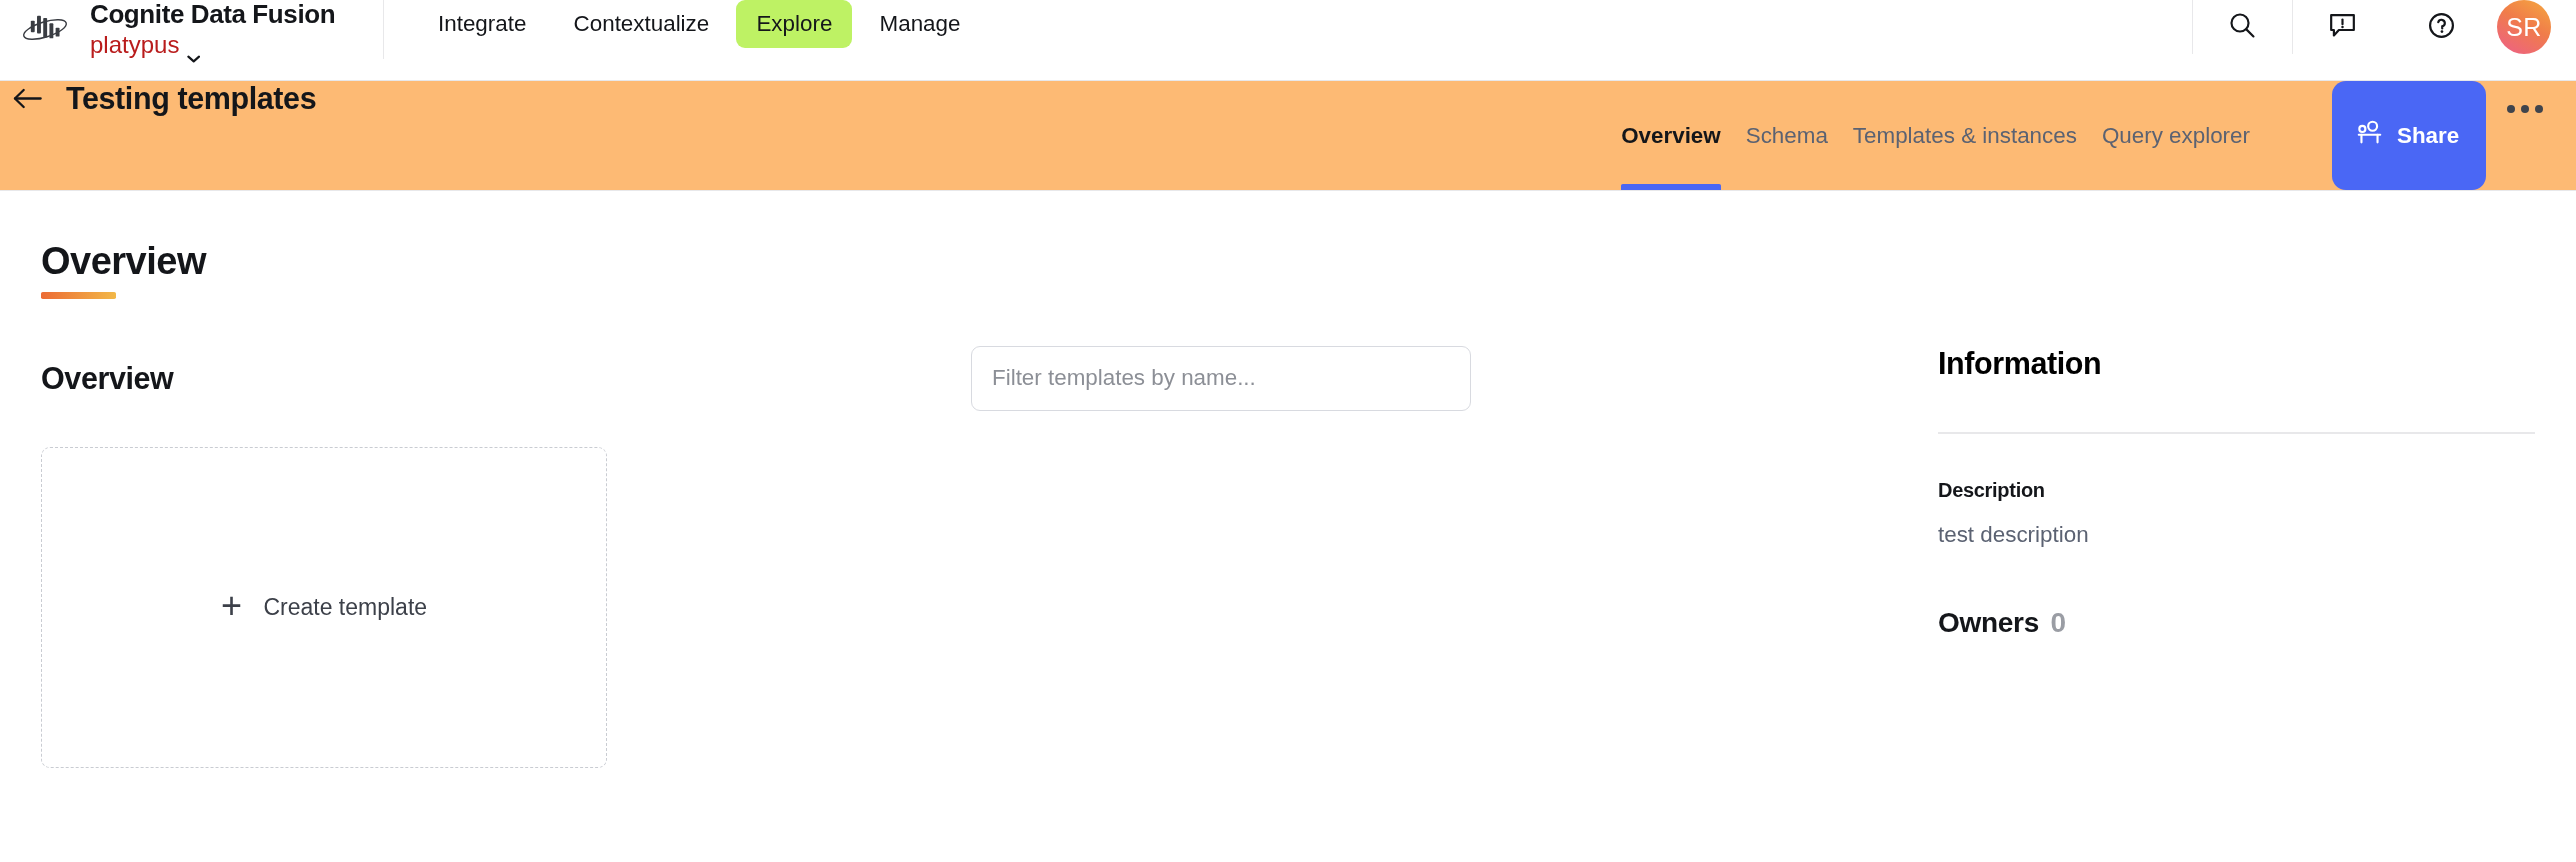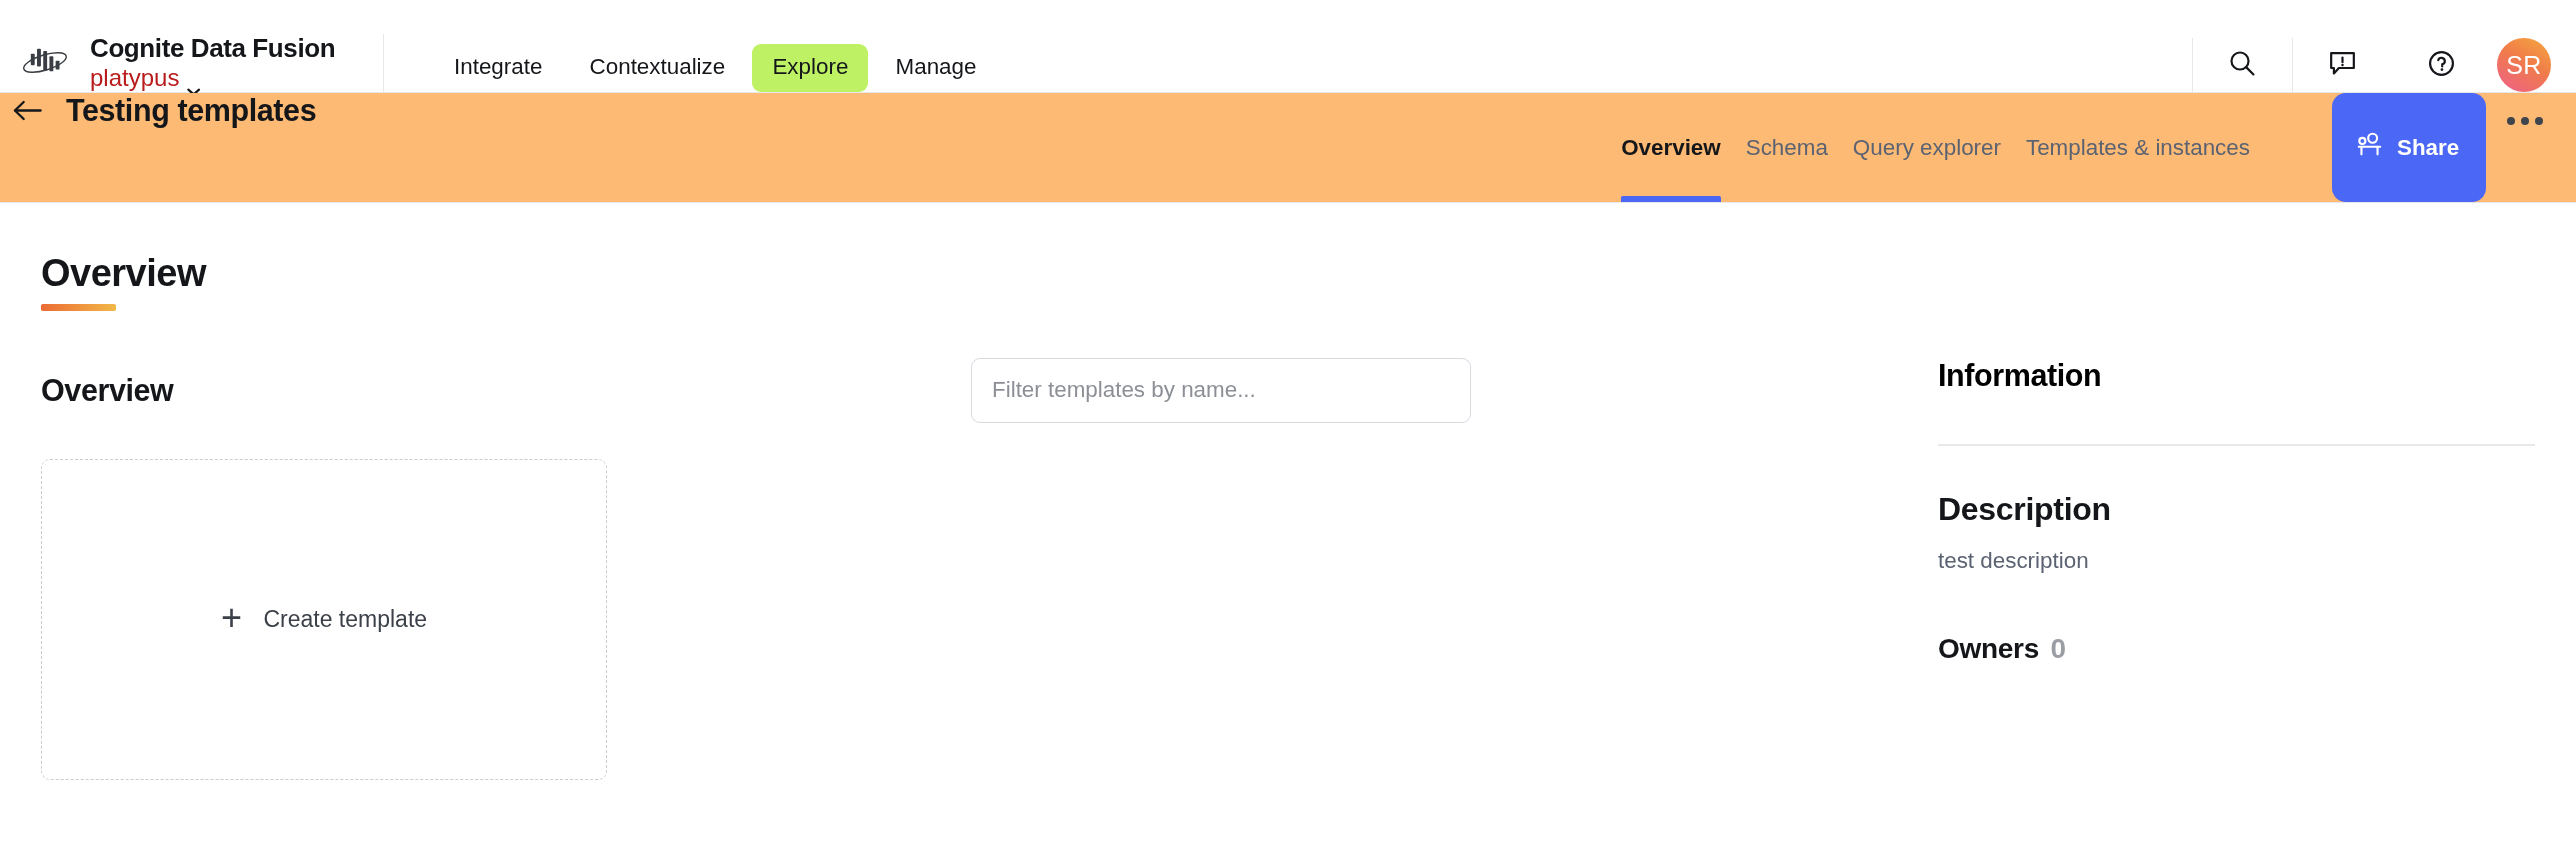--- a/index.html
+++ b/index.html
@@ -10,26 +10,25 @@
     height: 862px;
     background: #ffffff;
     font-family: "Liberation Sans", "DejaVu Sans", sans-serif;
     color: #14161a;
     -webkit-font-smoothing: antialiased;
     overflow: hidden;
   }
 
   
   .topbar {
-    height: 93px;
-    display: flex;
-    align-items: flex-end;
+    height: 81px;
+    display: flex;
+    align-items: flex-start;
     border-bottom: 1.8px solid #e8e8ea;
     background: #fff;
-    gap: 16px;
   }
 
   .brand-block {
     display: flex;
     align-items: center;
     gap: 20px;
     padding-left: 20px;
     padding-right: 27px;
     border-right: 1.8px solid #e8e8ea;
     min-width: 384px;
@@ -289,21 +288,21 @@
     color: #000000;
   }
   .info-rule {
     height: 1.8px;
     background: #e8e8ea;
     margin-top: 51px;
     width: 100%;
     max-width: 632px;
   }
   .info-subtitle {
-    font-size: 32px;
+    font-size: 20px;
     font-weight: 700;
     letter-spacing: -0.3px;
     color: #14161a;
     margin-top: 45px;
   }
   .info-text {
     font-size: 22.4px;
     color: #5b6272;
     margin-top: 20px;
   }
@@ -407,22 +406,22 @@
     </span>
   </div>
 
   <h1 class="page-title">Testing templates</h1>
 
   <div class="subheader-spacer"></div>
 
   <nav class="tabs">
     <div class="tab active">Overview</div>
     <div class="tab">Schema</div>
+    <div class="tab">Templates &amp; instances</div>
     <div class="tab">Query explorer</div>
-    <div class="tab">Templates &amp; instances</div>
   </nav>
 
   <button class="share-btn">
     <span>
       <svg width="29" height="25" viewBox="0 0 32 28" xmlns="http://www.w3.org/2000/svg">
         <circle cx="19.5" cy="7" r="5" fill="none" stroke="#ffffff" stroke-width="2.4"></circle>
         <circle cx="8" cy="10" r="3.4" fill="none" stroke="#ffffff" stroke-width="2.4"></circle>
         <path d="M4 16.5 H28" stroke="#ffffff" stroke-width="2.4" stroke-linecap="round"></path>
         <path d="M7 16.5 V25" stroke="#ffffff" stroke-width="2.4" stroke-linecap="round"></path>
         <path d="M25 16.5 V25" stroke="#ffffff" stroke-width="2.4" stroke-linecap="round"></path>

